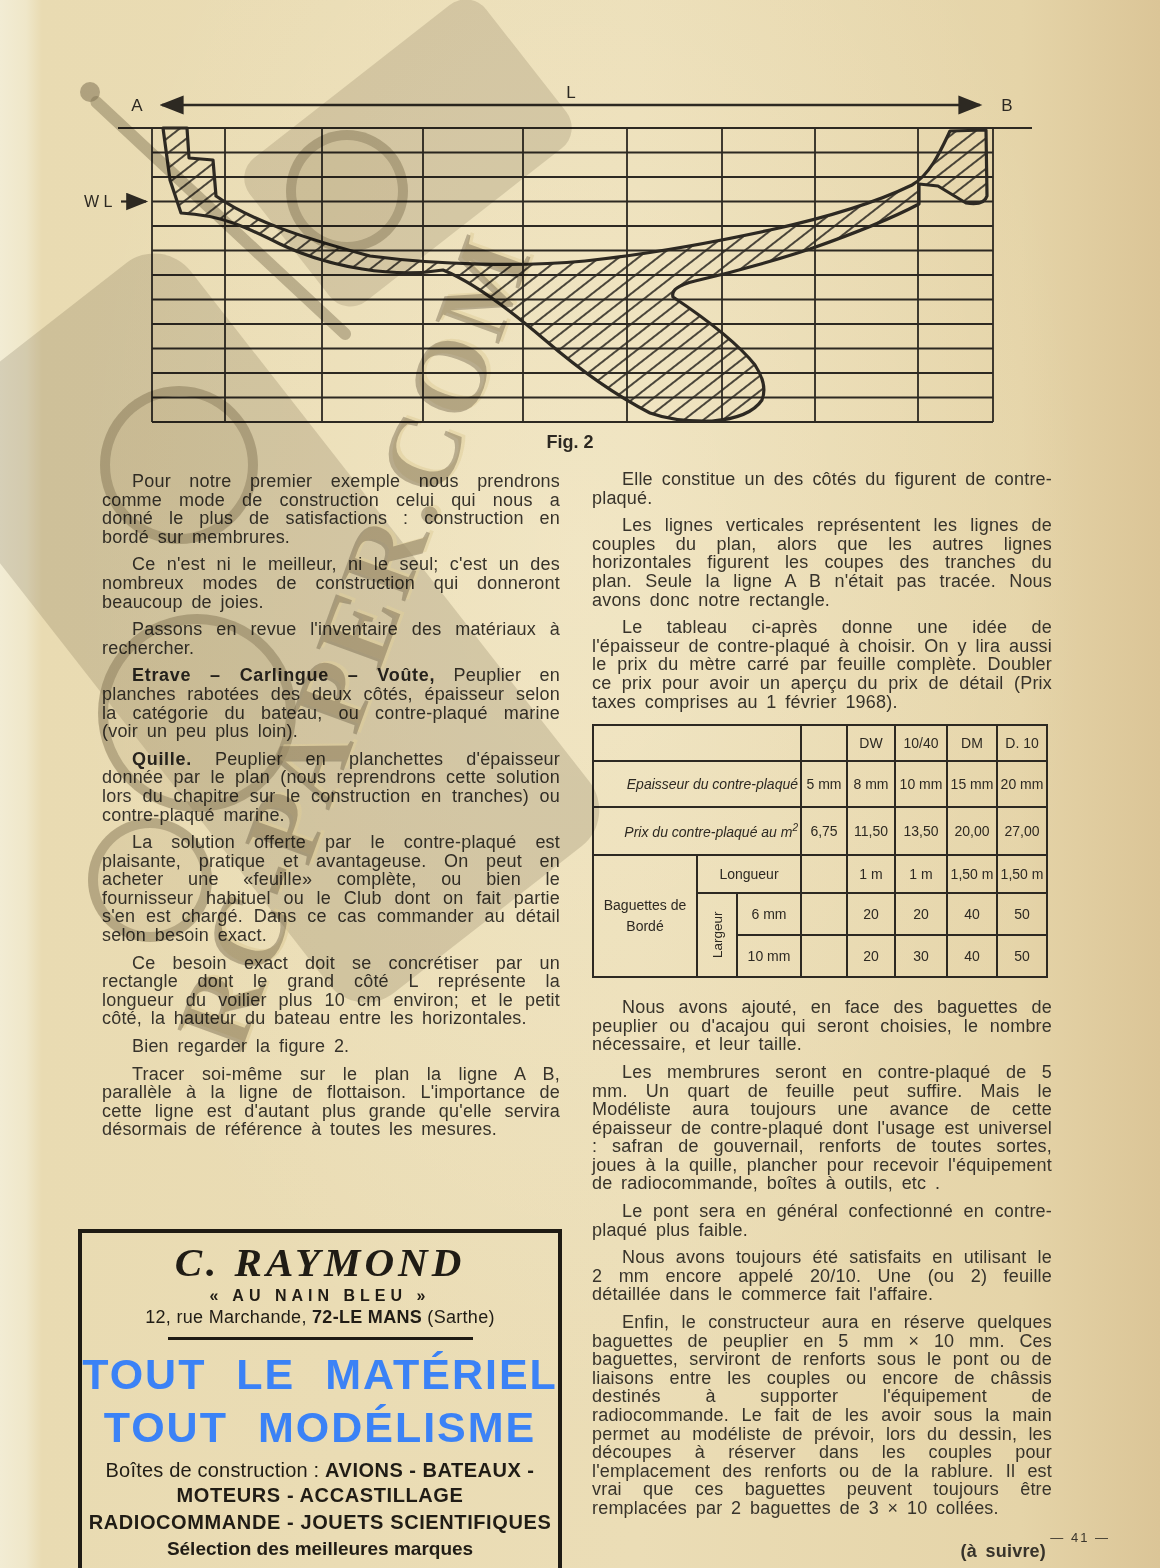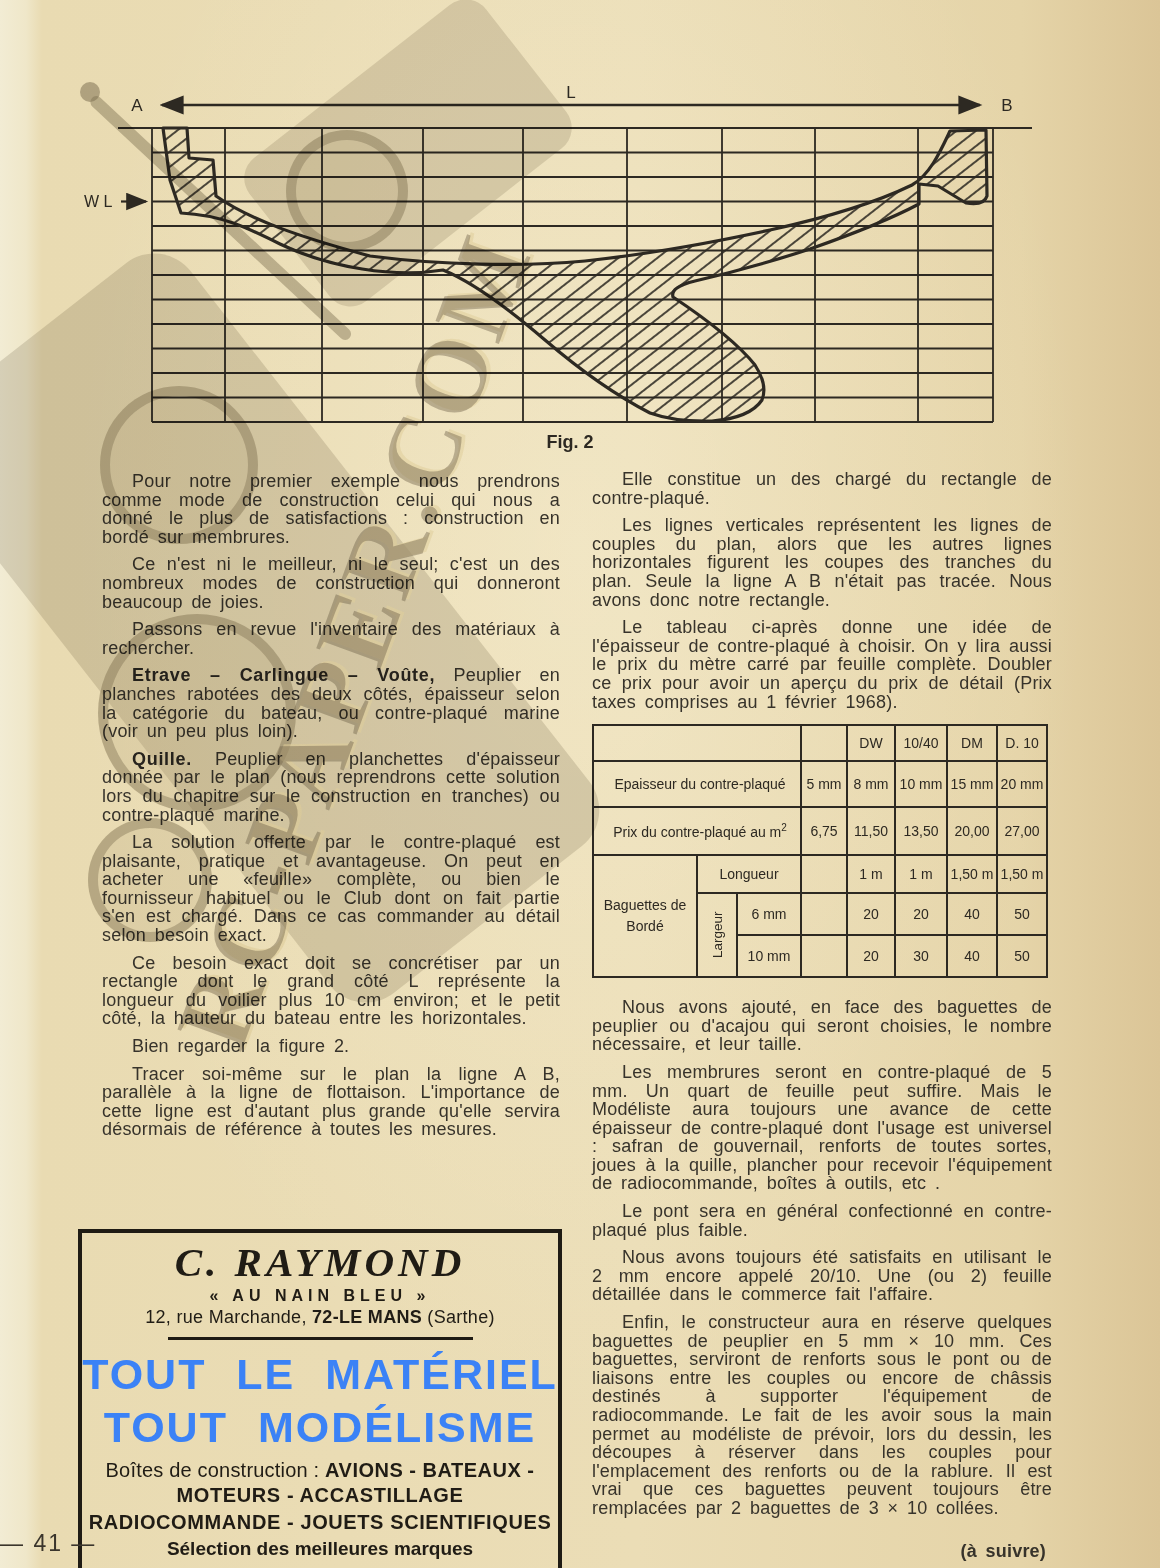--- a/index.html
+++ b/index.html
@@ -21,21 +21,21 @@
          text-indent:30px;word-spacing:3.5px;letter-spacing:.2px;}
   .col p b.lead{font-weight:bold;color:#2a2620;letter-spacing:.7px;}
   .suivre{text-align:right !important;text-indent:0 !important;font-weight:bold;
           margin-top:24px !important;padding-right:6px;}
   
   .tblwrap{margin:13px 0 20px;}
   table.tbl{border-collapse:collapse;width:454px;color:#2d2922;font-size:14px;
             table-layout:fixed;padding-left:17px;}
   .tbl td,.tbl th{border:2.3px solid #2d2922;text-align:center;padding:1px 2px;
                   font-weight:normal;overflow:hidden;}
-  .tbl .lbl{text-align:center;padding-left:8px;}
+  .tbl .lbl{text-align:right;padding-left:8px;font-style:italic;}
   .tbl tr.hrow td,.tbl tr.hrow th{height:32px;}
   .tbl tr.r2 td{height:42px;}
   .tbl tr.r3 td{height:44px;}
   .tbl tr.r4 td{height:34px;}
   .tbl tr.r5 td,.tbl tr.r6 td{height:38px;}
   .tbl .rot{writing-mode:vertical-rl;transform:rotate(180deg);font-size:13.5px;
             padding:2px 0;}
   .tbl sup{font-size:10px;vertical-align:super;}
   .bagl{line-height:1.5;}
   
@@ -48,22 +48,22 @@
   .ad-addr{font-size:18px;margin-top:2px;letter-spacing:.3px;text-align:center;}
   .ad-rule{height:3px;background:#1f1b14;width:305px;margin:9px auto 8px;}
   .ad-rule2{height:3px;background:#1f1b14;width:305px;margin:8px auto 7px;}
   .ad-h1{font-family:Liberation Sans, sans-serif;font-weight:bold;font-size:43px;
          letter-spacing:2px;word-spacing:16px;line-height:1.22;color:#3b82f6;}
   .ad-l1{font-size:20px;margin-top:6px;letter-spacing:.2px;}
   .ad-l1 b{letter-spacing:.5px;}
   .ad-l2,.ad-l3{font-size:20px;font-weight:bold;letter-spacing:.6px;line-height:1.35;}
   .ad-l4{font-size:19px;font-weight:bold;margin-top:2px;}
   
-  .pagenum{position:absolute;top:1530px;left:0;width:1110px;text-align:left;
-           font-size:23px;color:#3a352c;letter-spacing:2px;}
+  .pagenum{position:absolute;top:1530px;left:0;width:1110px;text-align:right;
+           font-size:13px;color:#3a352c;letter-spacing:2px;}
   
   .wm{position:absolute;inset:0;pointer-events:none;mix-blend-mode:multiply;z-index:6;}
   .wm>div{position:absolute;}
   .wm-ant{left:92px;top:92px;width:352px;height:12px;border-radius:6px;
           background:rgba(138,130,116,.45);transform:rotate(43deg);transform-origin:0 50%;}
   .wm-ball{left:80px;top:82px;width:20px;height:20px;border-radius:50%;
            background:rgba(130,122,108,.5);}
   .wm-box1{left:258px;top:62px;width:300px;height:182px;border-radius:26px;
            background:rgba(152,144,129,.26);transform:rotate(-38deg);}
   .wm-box2{left:95px;top:258px;width:330px;height:740px;border-radius:46px;
@@ -149,21 +149,21 @@
     <b class="lead">Quille.</b>
     <span>Peuplier en planchettes d'épaisseur donnée par le plan (nous reprendrons cette solution lors du chapitre sur le construction en tranches) ou contre-plaqué marine.</span>
   </p>
   <p>La solution offerte par le contre-plaqué est plaisante, pratique et avantageuse. On peut en acheter une «feuille» complète, ou bien le fournisseur habituel ou le Club dont on fait partie s'en est chargé. Dans ce cas commander au détail selon besoin exact.</p>
   <p>Ce besoin exact doit se concrétiser par un rectangle dont le grand côté L représente la longueur du voilier plus 10 cm environ; et le petit côté, la hauteur du bateau entre les horizontales.</p>
   <p>Bien regarder la figure 2.</p>
   <p>Tracer soi-même sur le plan la ligne A B, parallèle à la ligne de flottaison. L'importance de cette ligne est d'autant plus grande qu'elle servira désormais de référence à toutes les mesures.</p>
 </div>
 
 <div class="col col-right">
-  <p>Elle constitue un des chargé du rectangle de contre-plaqué.</p>
+  <p>Elle constitue un des côtés du figurent de contre-plaqué.</p>
   <p>Les lignes verticales représentent les lignes de couples du plan, alors que les autres lignes horizontales figurent les coupes des tranches du plan. Seule la ligne A B n'était pas tracée. Nous avons donc notre rectangle.</p>
   <p>Le tableau ci-après donne une idée de l'épaisseur de contre-plaqué à choisir. On y lira aussi le prix du mètre carré par feuille complète. Doubler ce prix pour avoir un aperçu du prix de détail (Prix taxes comprises au 1 février 1968).</p>
 
   <div class="tblwrap">
     <table class="tbl">
       <colgroup>
         <col style="width:104px">
           <col style="width:40px">
           <col style="width:64px">
         <col style="width:46px">

